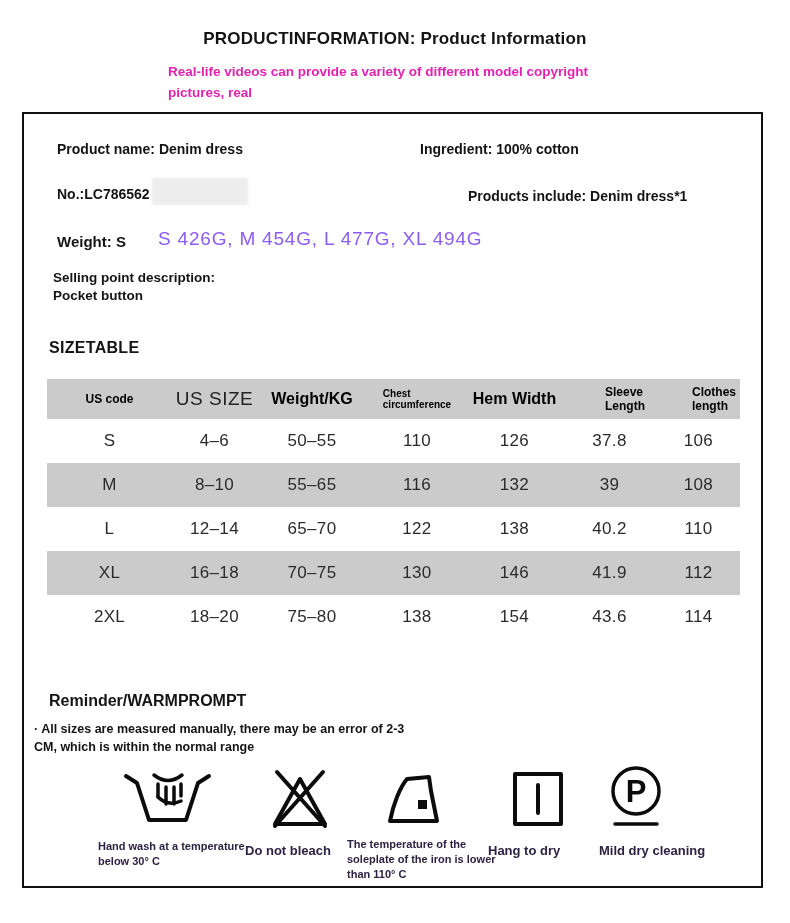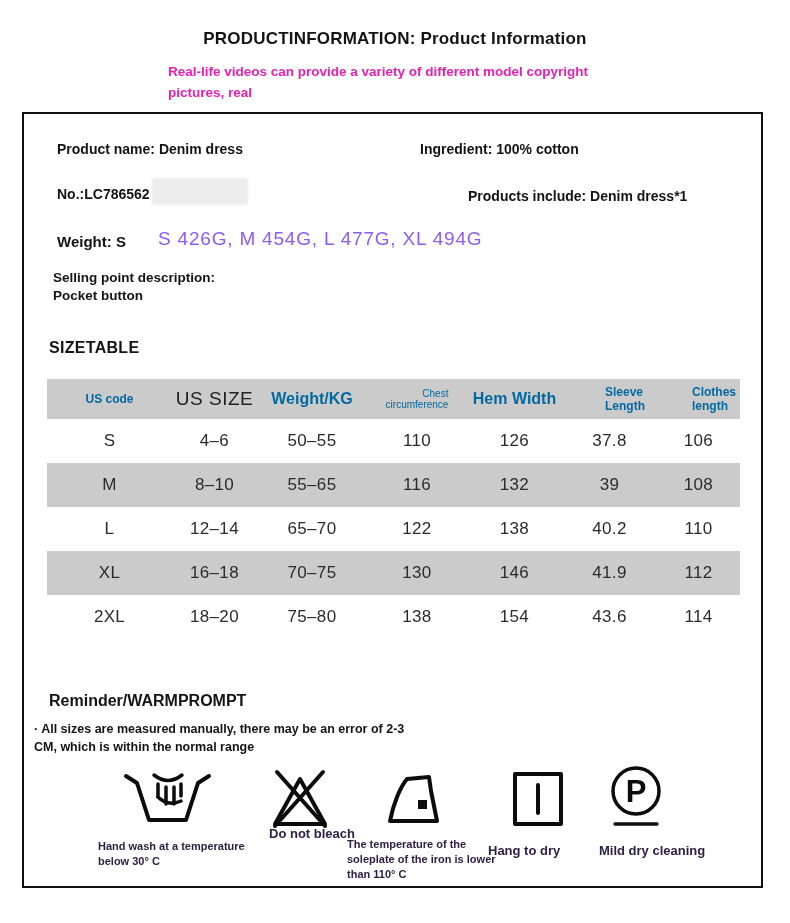--- a/index.html
+++ b/index.html
@@ -19,40 +19,40 @@
   .weight-label{top:119px;left:33px;font-size:15px;}
   .weight-values{top:114px;left:134px;font-size:19px;font-weight:400;color:#8b5cf6;letter-spacing:.8px;white-space:nowrap;}
   .selling{top:155px;left:29px;font-size:13.5px;font-weight:700;line-height:18px;white-space:pre-line;}
   .sizetable-heading{top:225px;left:25px;font-size:16px;font-weight:700;letter-spacing:.3px;}
   
   .table{top:265px;left:23px;width:693px;}
   .thead,.trow{display:grid;grid-template-columns:125px 85px 110px 100px 95px 95px 83px;align-items:center;justify-items:center;}
   .thead{height:40px;background:#cbcbcb;}
   .trow{height:44px;background:#fff;}
   .trow.alt{background:#cbcbcb;}
-  .hcell{font-weight:700;font-size:12px;color:#0369a1;white-space:pre-line;text-align:center;}
+  .hcell{font-weight:700;font-size:12px;color:#000000;white-space:pre-line;text-align:center;}
   .hcell.h1{font-weight:400;font-size:19px;letter-spacing:.5px;color:#222;}
   .hcell.h2,.hcell.h4{font-size:16px;}
-  .hcell.h3{font-weight:400;font-size:10px;text-align:right;}
+  .hcell.h3{font-weight:700;font-size:10px;text-align:left;}
   .hcell.h5,.hcell.h6{text-align:left;margin-left:31px;}
   .tcell{font-size:17px;font-weight:400;color:#2b2b2b;letter-spacing:.3px;}
   
   .reminder-heading{top:578px;left:25px;font-size:16px;font-weight:700;}
   .note{top:606px;left:10px;width:440px;font-size:12.5px;font-weight:700;line-height:18px;white-space:pre-line;}
   
   .icon{stroke:#0c0c0c;fill:none;stroke-width:4;stroke-linecap:round;stroke-linejoin:round;}
   .care-label{font-size:11px;font-weight:700;line-height:15px;color:#2c2344;white-space:pre-line;}
   .care-label.lg{font-size:13px;}
   .i-hand{top:654px;left:96px;}
   .i-bleach{top:652px;left:243px;}
   .i-iron{top:658px;left:360px;}
   .i-hang{top:656px;left:487px;}
   .i-dry{top:650px;left:582px;}
   .l-hand{top:725px;left:74px;width:160px;}
-  .l-bleach{top:712px;left:221px;margin-left:24px;}
+  .l-bleach{top:729px;left:221px;}
   .l-iron{top:723px;left:323px;width:150px;}
   .l-hang{top:729px;left:464px;}
   .l-dry{top:729px;left:575px;}
 </style>
 </head>
 <body>
 
 <div class="page">
 
   <div class="abs title">PRODUCTINFORMATION: Product Information</div>

